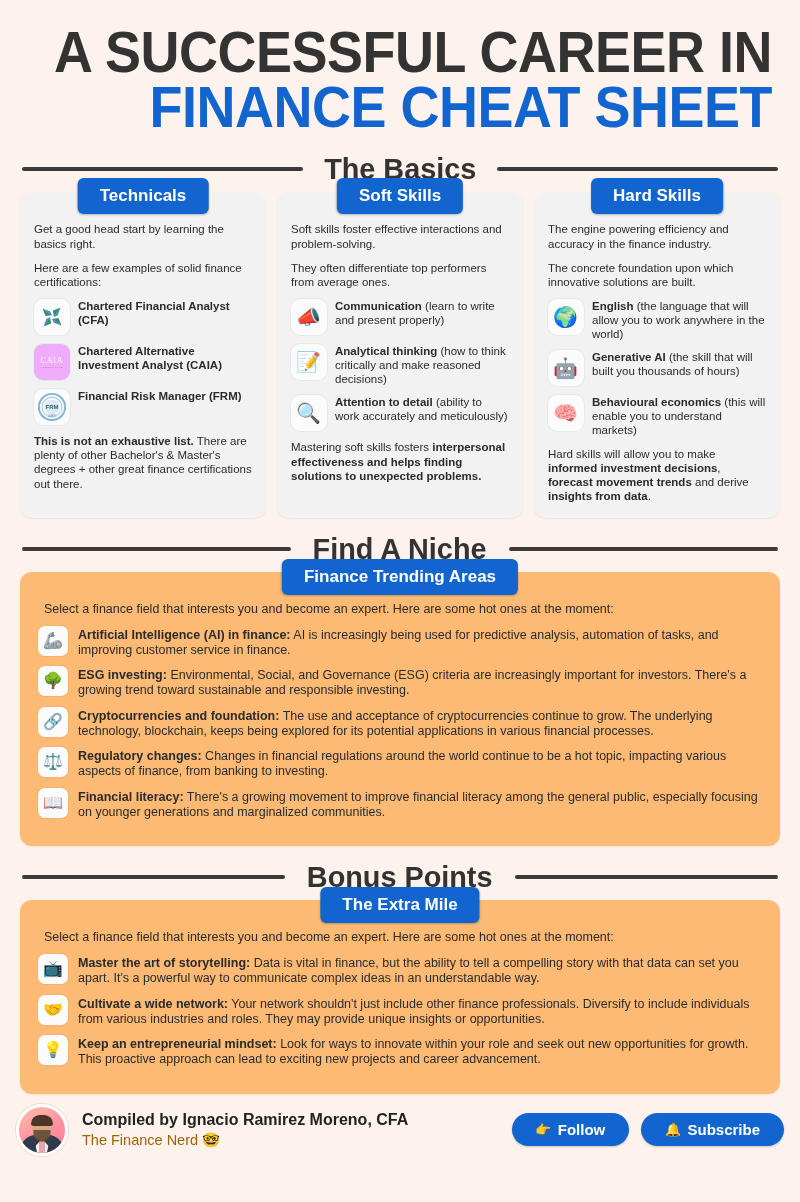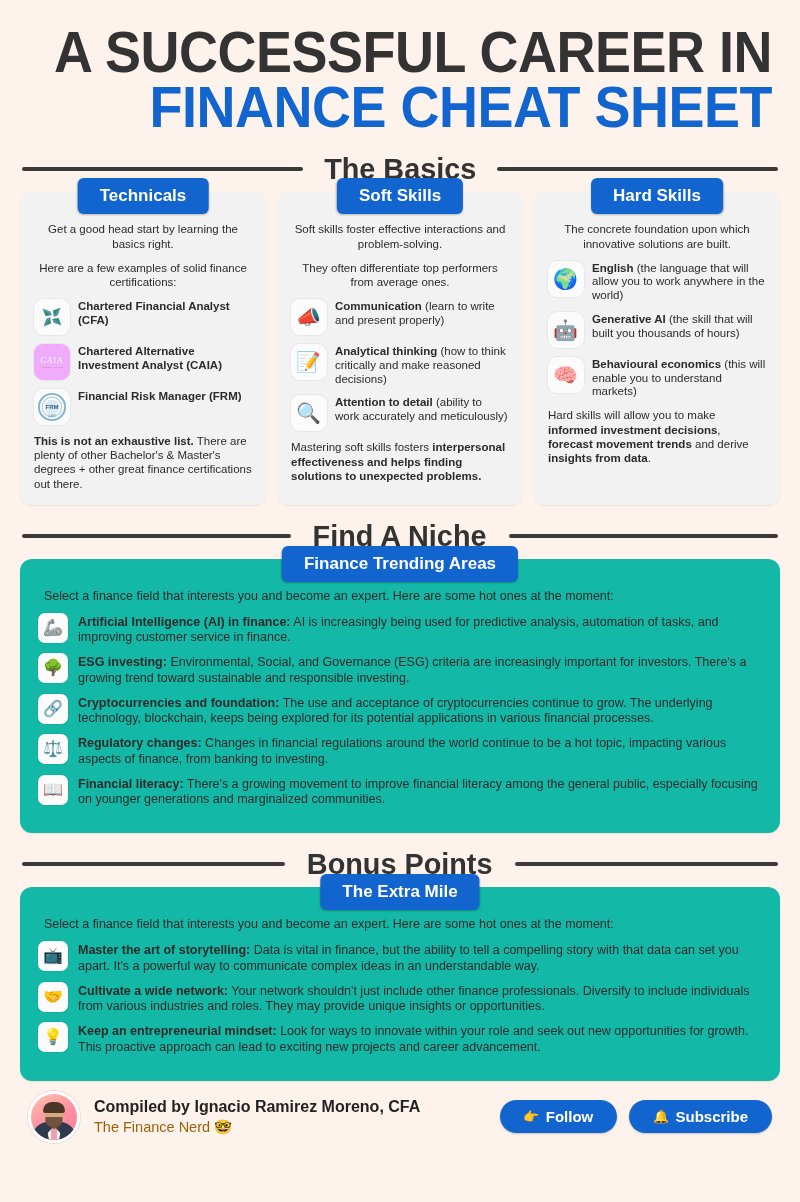--- a/index.html
+++ b/index.html
@@ -77,21 +77,20 @@
     position: absolute;
     top: -14px;
     left: 50%;
     transform: translateX(-50%);
   }
   .card p.lead {
     font-size: 11.5px;
     line-height: 1.28;
     margin-bottom: 9px;
     color: #2b2b2b;
-    text-align: center;
   }
   .item {
     display: flex;
     gap: 8px;
     align-items: flex-start;
     margin-bottom: 9px;
   }
   .ibox {
     width: 36px; height: 36px;
     flex: 0 0 36px;
@@ -104,21 +103,21 @@
   }
   .ibox.dark { background: #f0abfc; }
   .itext { font-size: 11.5px; line-height: 1.2; padding-top: 1px; }
   .itext b { font-weight: bold; }
   .closing { font-size: 11.5px; line-height: 1.24; margin-top: 3px; }
   .closing b { font-weight: bold; }
 
   
   .panel-wrap { padding: 0 20px; }
   .panel {
-    background: #14b8a6;
+    background: #fdba74;
     border-radius: 12px;
     padding: 28px 18px 18px;
     position: relative;
     box-shadow: 0 1px 2px rgba(0,0,0,.07);
   }
   .panel-badge { position: absolute; top: -13px; left: 50%; transform: translateX(-50%); }
   .panel-lead {
     font-family: "Liberation Sans Narrow", "Liberation Sans", sans-serif;
     font-size: 12.5px;
     margin: 2px 0 10px 6px;
@@ -130,21 +129,21 @@
     font-size: 12.5px;
     line-height: 1.22;
     padding-top: 2px;
   }
   .row .rtext b { font-weight: bold; }
 
   
   .footer {
     display: flex;
     align-items: center;
-    padding: 10px 28px 0;
+    padding: 10px 16px 0;
     gap: 14px;
   }
   .avatar {
     width: 52px; height: 52px; border-radius: 50%;
     background: linear-gradient(150deg,#ffc1a8 0%,#ff8fa3 55%,#ff7b95 100%);
     border: 3px solid #ffffff;
     box-shadow: 0 0 0 1px #e6ddd6;
     position: relative; overflow: hidden; flex: 0 0 52px;
   }
   .avatar .head { position:absolute; left:50%; top:11px; width:19px; height:22px; background:#d9a781; border-radius:50% 50% 45% 45%; transform:translateX(-50%); }
@@ -269,20 +268,21 @@
     <div class="item">
       <div class="ibox">🔍</div>
       <div class="itext"><b>Attention to detail</b><span> (ability to work accurately and meticulously)</span></div>
     </div>
 
     <p class="closing"><span>Mastering soft skills fosters </span><b>interpersonal effectiveness and helps finding solutions to unexpected problems.</b></p>
   </div>
 
   <div class="card">
     <div class="card-badge pill">Hard Skills</div>
+    <p class="lead">The engine powering efficiency and accuracy in the finance industry.</p>
     <p class="lead">The concrete foundation upon which innovative solutions are built.</p>
 
     <div class="item">
       <div class="ibox">🌍</div>
       <div class="itext"><b>English</b><span> (the language that will allow you to work anywhere in the world)</span></div>
     </div>
     <div class="item">
       <div class="ibox">🤖</div>
       <div class="itext"><b>Generative AI</b><span> (the skill that will built you thousands of hours)</span></div>
     </div>

